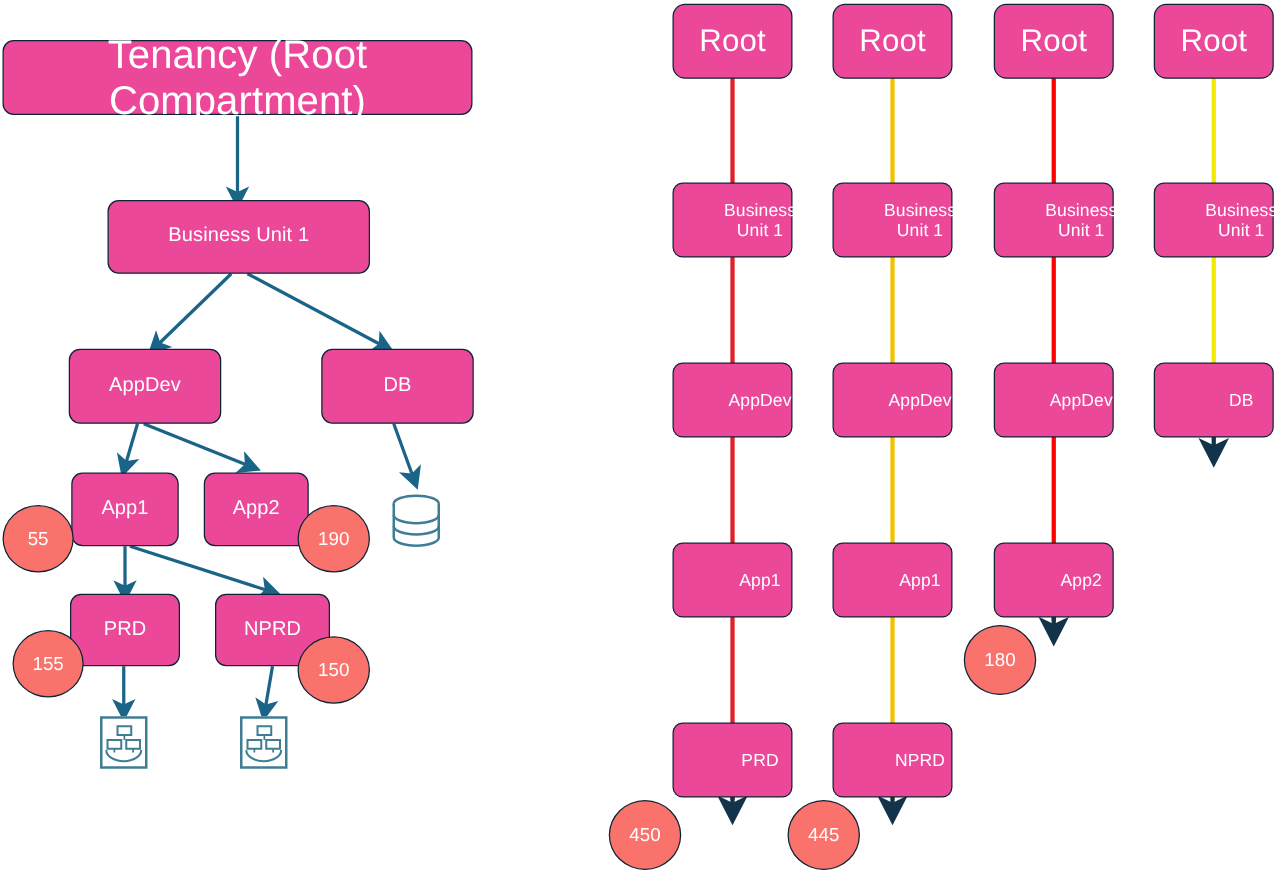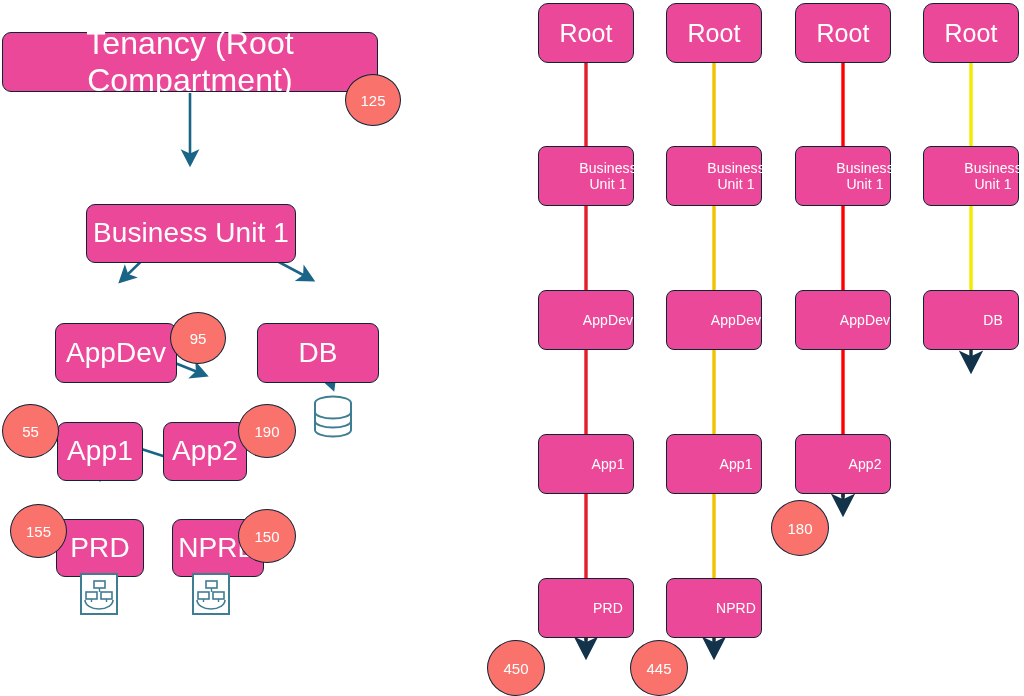--- a/index.html
+++ b/index.html
@@ -39,21 +39,21 @@
     color: #ffffff;
     display: flex;
     align-items: center;
     justify-content: center;
     text-align: center;
     line-height: 1.15;
     z-index: 3;
     letter-spacing: 0.1px;
   }
   .node.big     { font-size: 32px; }
-  .node.mid     { font-size: 28px; margin-top: 44px; }
+  .node.mid     { font-size: 16px; }
   .node.col-root{ font-size: 25px; border-radius: 10px; }
   .node.col-sub { font-size: 14px; border-radius: 8px; padding-left: 44px; }
 
   .badge {
     position: absolute;
     box-sizing: border-box;
     background: #f9726b;
     border: 1.5px solid #0d2436;
     border-radius: 50%;
     color: #ffffff;
@@ -127,26 +127,24 @@
     <path d="M714,628 L714,648" stroke="#123349" stroke-width="3.4" fill="none" marker-end="url(#arrDark)"></path>
 
     <line x1="843" y1="62" x2="843" y2="497" stroke="#ff0000" stroke-width="3.4"></line>
     <path d="M843,486 L843,505" stroke="#123349" stroke-width="3.4" fill="none" marker-end="url(#arrDark)"></path>
 
     <line x1="971" y1="62" x2="971" y2="353" stroke="#f2ea00" stroke-width="3.4"></line>
     <path d="M971,343 L971,362" stroke="#123349" stroke-width="3.4" fill="none" marker-end="url(#arrDark)"></path>
   </svg>
 
   <div class="node big" style="left:2px;  top:32px;  width:376px; height:60px;">Tenancy (Root Compartment)</div>
-  <div class="badge" style="left:345px; top:74px; width:56px; height:52px;">125</div>
 
   <div class="node mid" style="left:86px; top:160px; width:210px; height:59px;">Business Unit 1</div>
 
   <div class="node mid" style="left:55px; top:279px; width:122px; height:60px;">AppDev</div>
-  <div class="badge" style="left:170px; top:312px; width:56px; height:52px;">95</div>
 
   <div class="node mid" style="left:257px; top:279px; width:122px; height:60px;">DB</div>
 
   <div class="node mid" style="left:57px; top:378px; width:86px; height:59px;">App1</div>
   <div class="badge" style="left:2px; top:404px; width:57px; height:54px;">55</div>
 
   <div class="node mid" style="left:163px; top:378px; width:84px; height:59px;">App2</div>
   <div class="badge" style="left:238px; top:404px; width:58px; height:54px;">190</div>
 
   <div class="node mid" style="left:56px; top:475px; width:88px; height:58px;">PRD</div>

